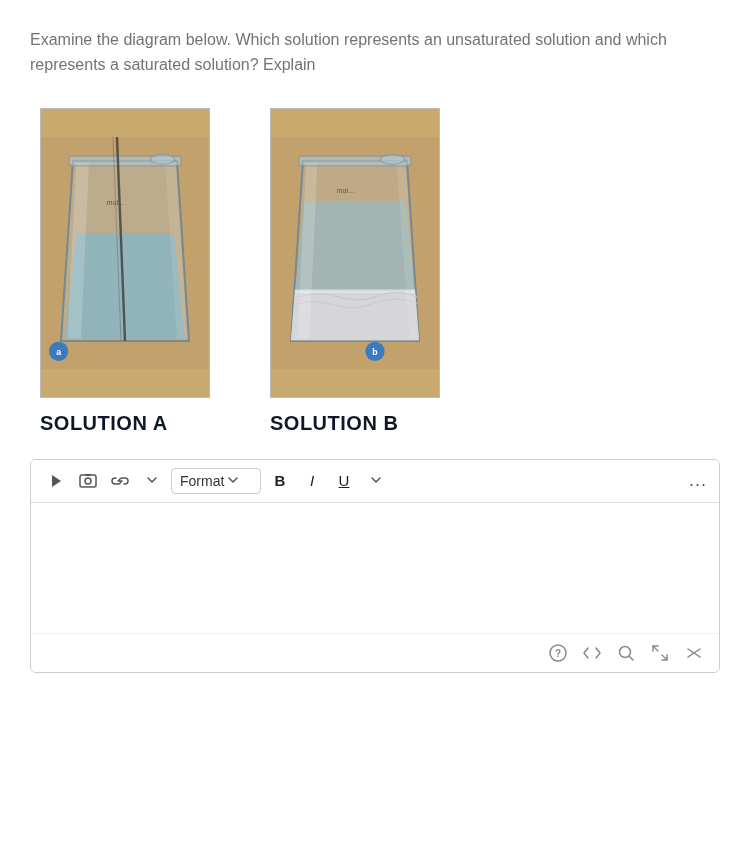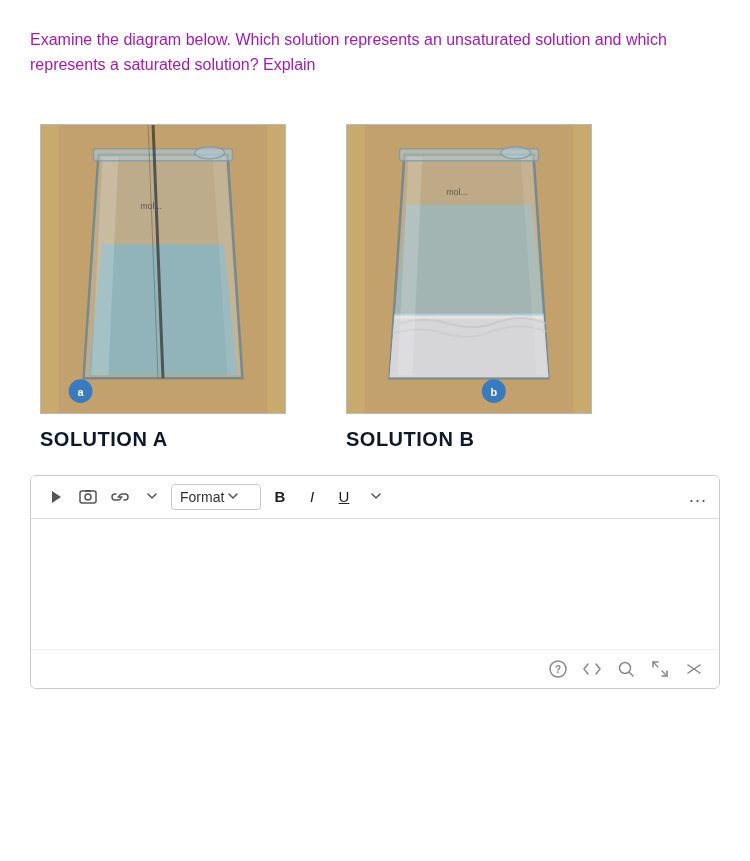--- a/index.html
+++ b/index.html
@@ -9,38 +9,38 @@
       background: #ffffff;
       font-family: Arial, sans-serif;
       color: #222;
     }
     .page-container {
       padding: 28px 30px 20px 30px;
     }
     .question-text {
       font-size: 16px;
       line-height: 1.55;
-      margin-bottom: 46px;
-      color: #a21caf;
+      margin-bottom: 30px;
+      color: #737373;
     }
     .images-row {
       display: flex;
       flex-direction: row;
       gap: 60px;
       align-items: flex-start;
       margin-bottom: 24px;
       padding-left: 10px;
     }
     .solution-block {
       display: flex;
       flex-direction: column;
       align-items: flex-start;
     }
     .solution-image {
-      width: 246px;
+      width: 170px;
       height: 290px;
       background: #c8a96e;
       position: relative;
       overflow: hidden;
       border: 1px solid #bbb;
     }
     .solution-label {
       font-size: 20px;
       font-weight: 900;
       margin-top: 14px;

